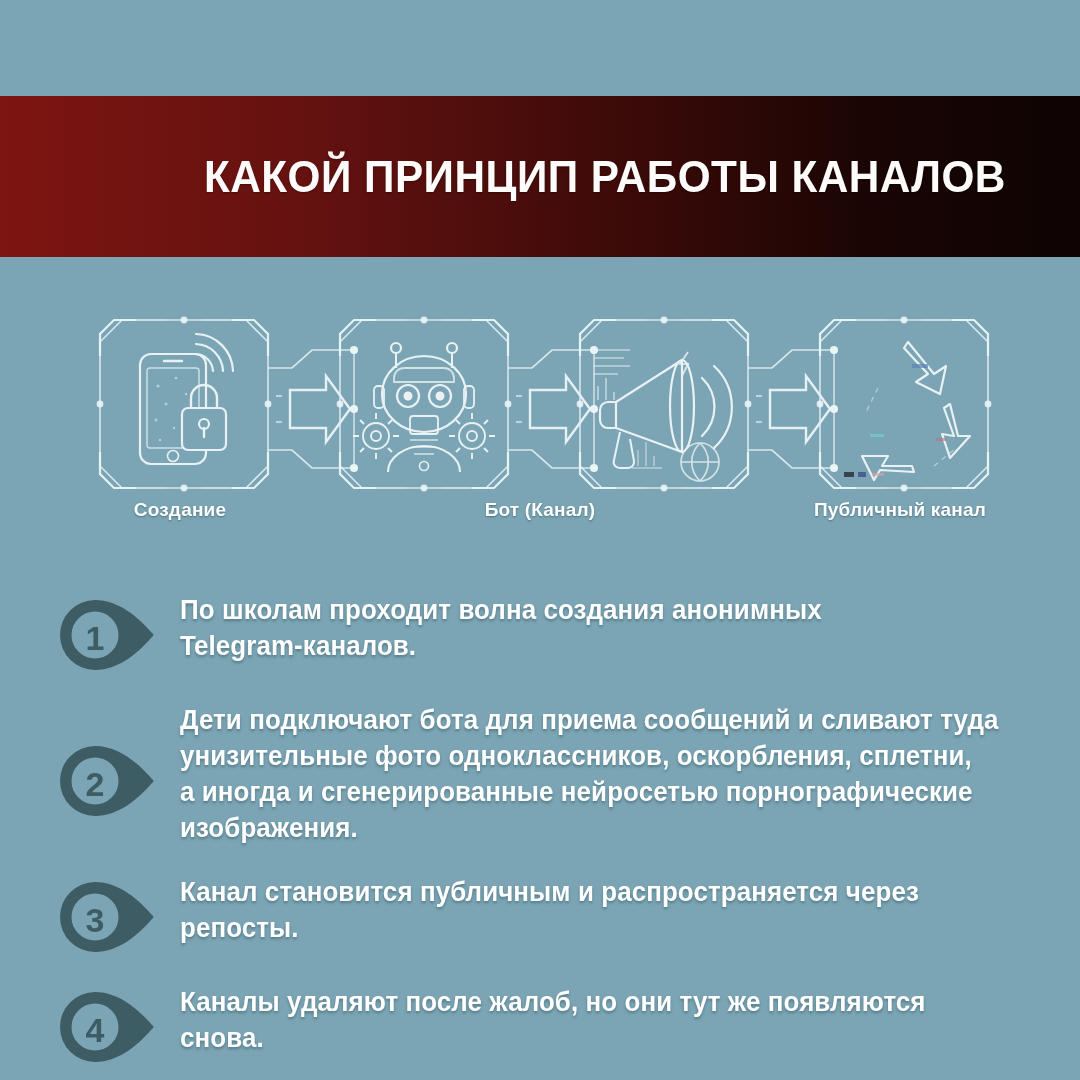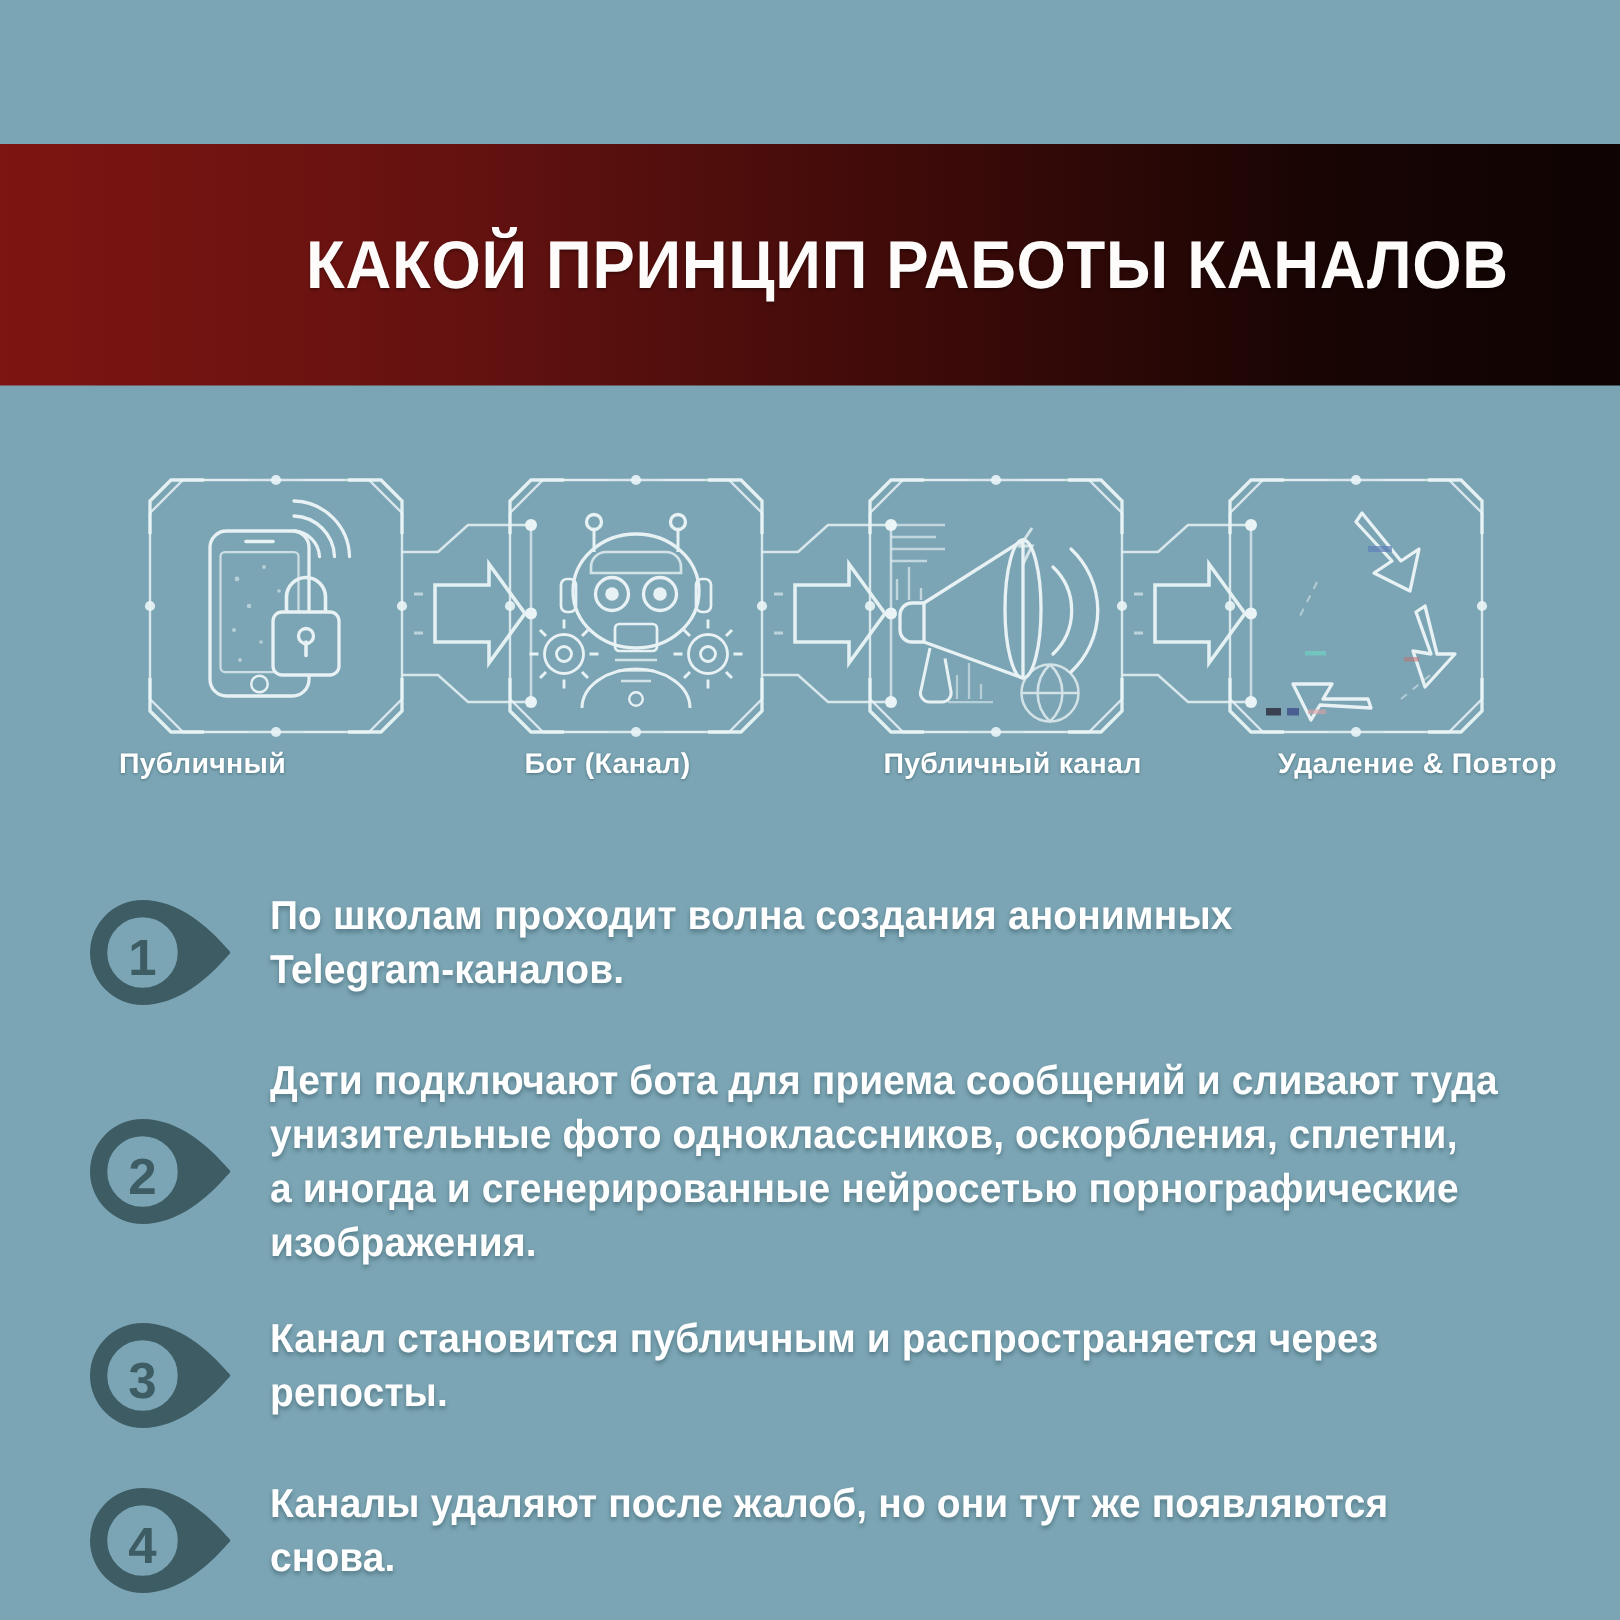--- a/index.html
+++ b/index.html
@@ -233,24 +233,23 @@
             <rect x="28" y="156" width="10" height="5" fill="#2a2a3a" opacity=".85"></rect>
             <rect x="42" y="156" width="8" height="5" fill="#3b4a86" opacity=".8"></rect>
             <rect x="56" y="157" width="12" height="3" fill="#e3a2a2" opacity=".6"></rect>
             <rect x="120" y="122" width="10" height="3" fill="#c46b6b" opacity=".55"></rect>
           </g>
         </g>
       </g>
     </svg>
 
     <div class="stage-labels">
-      <div class="stage-label">Публичный</div>
+      <div class="stage-label">Создание</div>
       <div class="stage-label">Бот (Канал)</div>
       <div class="stage-label">Публичный канал</div>
-      <div class="stage-label">Удаление &amp; Повтор</div>
     </div>
   </div>
 
   <div class="list">
 
     <div class="item item-1">
       <div class="badge">
         <svg viewBox="0 0 104 78">
           <path d="M39 4 a35 35 0 1 0 0 70 c24 0 44 -18 57 -33 c2 -2 2 -2 0 -4 C83 22 63 4 39 4 Z" fill="#3e5c64"></path>
           <circle cx="39" cy="39" r="26" fill="#7ba5b4"></circle>

